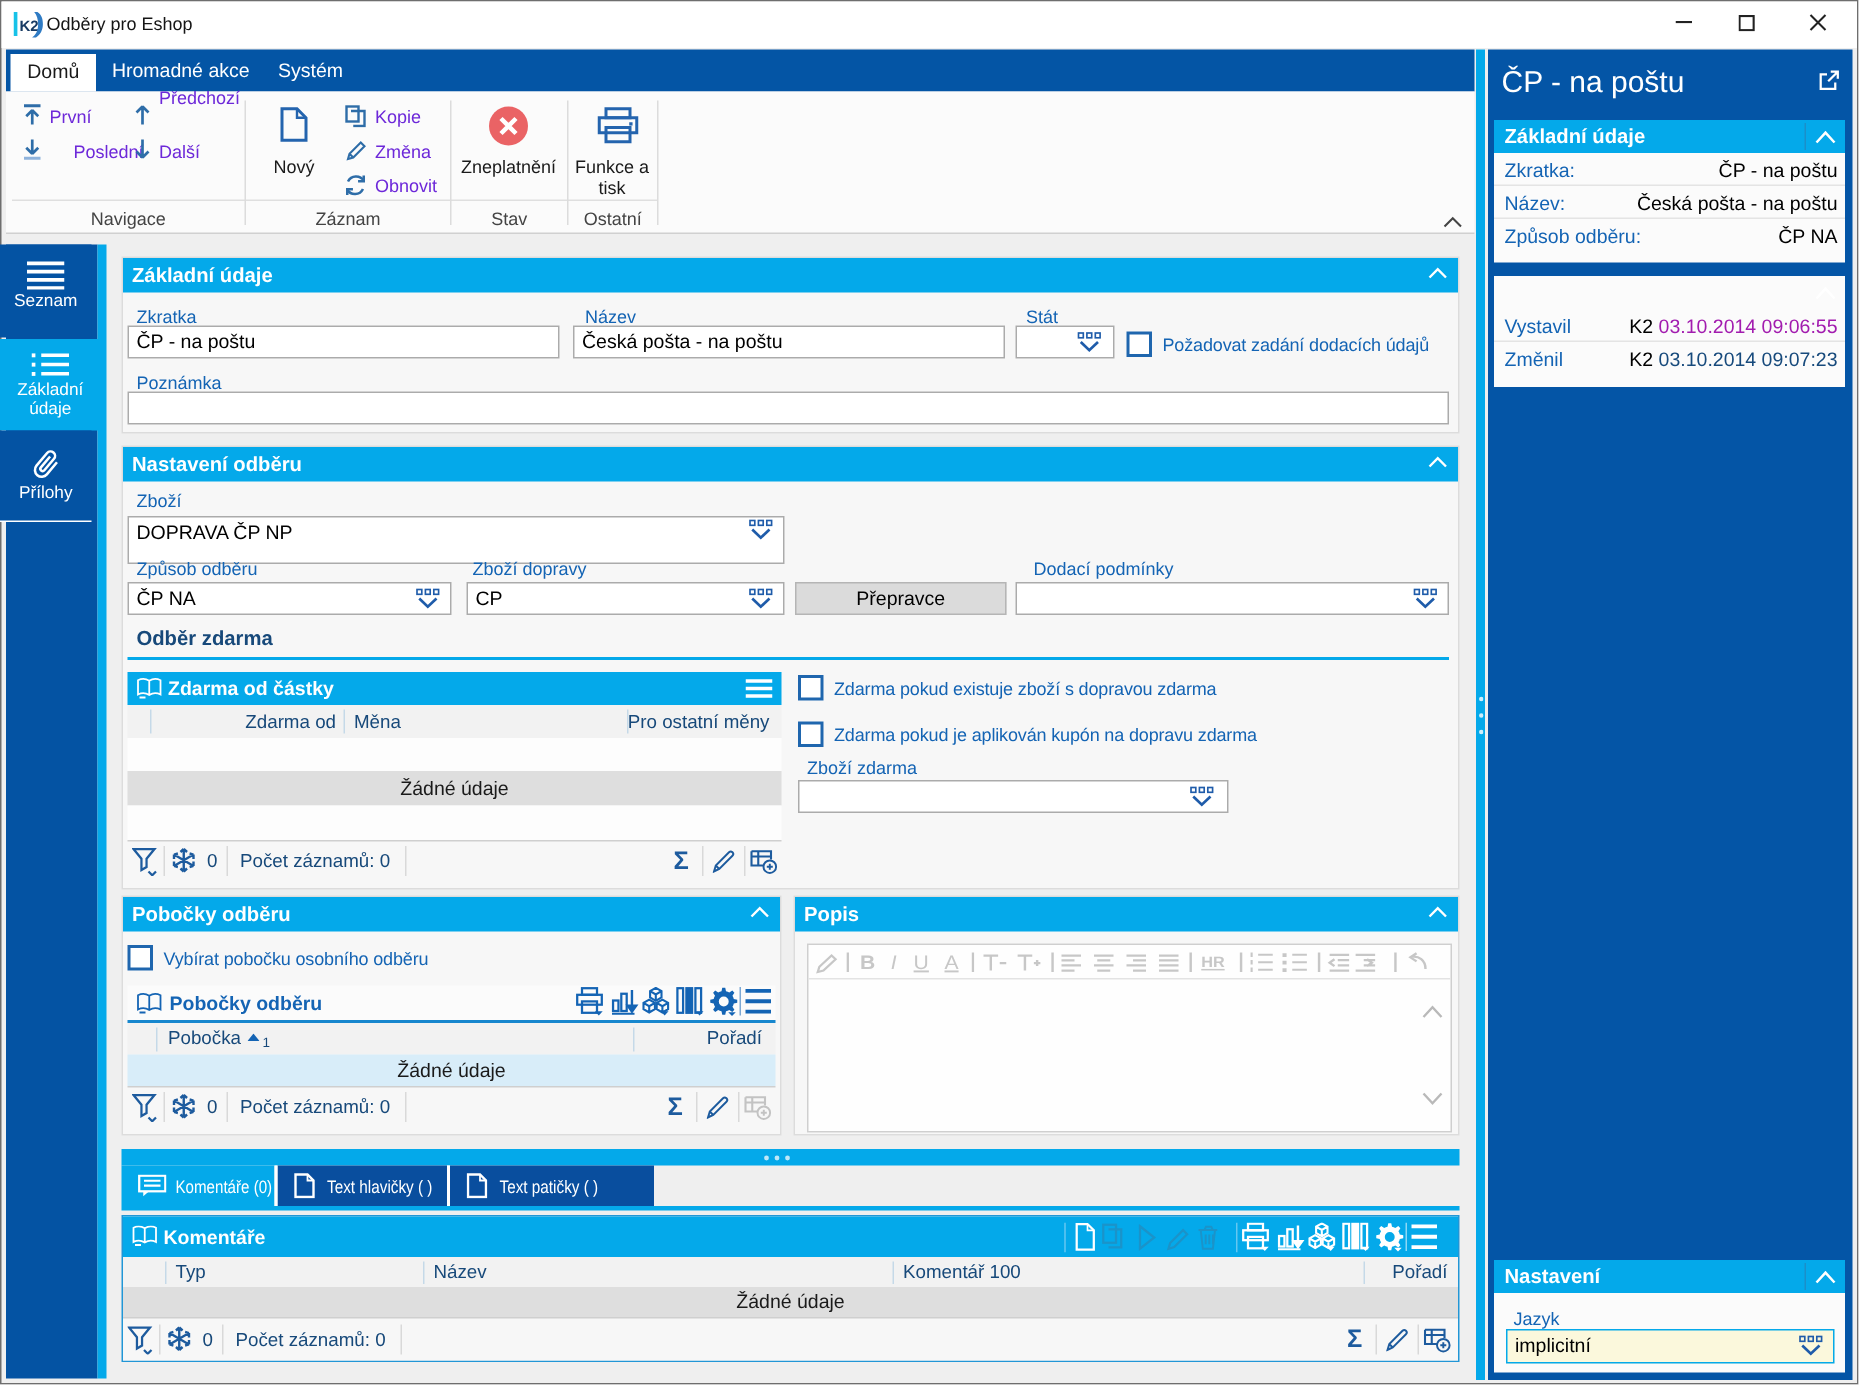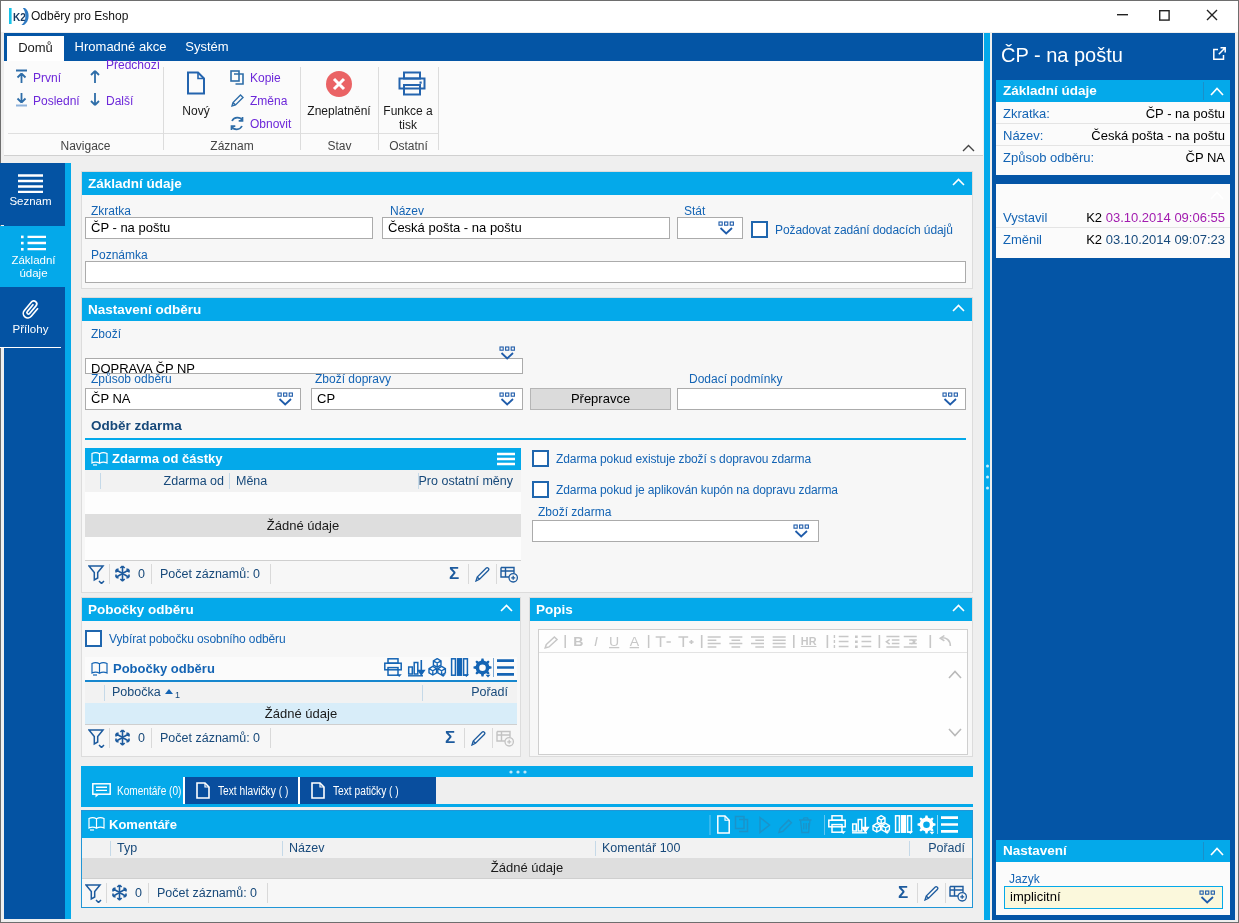--- a/index.html
+++ b/index.html
@@ -100,21 +100,21 @@
       <path d="M7.5 4 V14 M7.5 4.5 L3.5 8.5 M7.5 4.5 L11.5 8.5" stroke="#2e6da8" stroke-width="1.8" fill="none"></path>
     </svg>
   </div>
 <div class="smalltxt" style="left:33px;top:71px">První</div>
 <div class="a" style="left:14px;top:92px">
     <svg width="15" height="15" viewBox="0 0 15 15">
       <path d="M2 13.5 H13" stroke="#8fb3dc" stroke-width="2"></path>
       <path d="M7.5 1 V11 M7.5 10.5 L3.5 6.5 M7.5 10.5 L11.5 6.5" stroke="#2e6da8" stroke-width="1.8" fill="none"></path>
     </svg>
   </div>
-<div class="smalltxt" style="left:33px;top:94px">Poslední</div>
+<div class="smalltxt" style="left:49px;top:94px">Poslední</div>
 <div class="a" style="left:88px;top:69px">
     <svg width="14" height="15" viewBox="0 0 14 15">
       <path d="M7 1.5 V14 M7 2 L3 6 M7 2 L11 6" stroke="#2e6da8" stroke-width="1.8" fill="none"></path>
     </svg>
   </div>
 <div class="smalltxt" style="left:106px;top:58px">Předchozí</div>
 <div class="a" style="left:88px;top:92px">
     <svg width="14" height="15" viewBox="0 0 14 15">
       <path d="M7 1 V13.5 M7 13 L3 9 M7 13 L11 9" stroke="#2e6da8" stroke-width="1.8" fill="none"></path>
     </svg>
@@ -218,21 +218,21 @@
 
 <div class="panel" style="left:81px;top:297px;width:892px;height:296px">
   <div class="phdr">Nastavení odběru</div>
 </div>
 <div class="a" style="left:952px;top:304px">
     <svg width="13" height="8">
       <path d="M1 7 L6.5 1.5 L12 7" fill="none" stroke="#fff" stroke-width="1.6"></path>
     </svg>
   </div>
 <div class="lbl" style="left:91px;top:327px">Zboží</div>
-<div class="inp" style="left:85px;top:358px;width:438px;height:16px">DOPRAVA ČP NP</div>
+<div class="inp" style="left:85px;top:344px;width:438px;height:32px">DOPRAVA ČP NP</div>
 <div class="lbl" style="left:91px;top:372px">Způsob odběru</div>
 <div class="inp" style="left:85px;top:388px;width:216px;height:22px">ČP NA</div>
 <div class="lbl" style="left:315px;top:372px">Zboží dopravy</div>
 <div class="inp" style="left:311px;top:388px;width:212px;height:22px">CP</div>
 <div class="a" style="left:530px;top:388px;width:141px;height:22px;background:#dbdbdb;border:1px solid #b5b5b5;box-sizing:border-box;text-align:center;font-size:13px;color:#000;line-height:20px">Přepravce</div>
 <div class="lbl" style="left:689px;top:372px">Dodací podmínky</div>
 <div class="inp" style="left:677px;top:388px;width:289px;height:22px"></div>
 <div style="position:absolute;left:91px;top:418px;font-size:13.5px;font-weight:bold;color:#17497a">Odběr zdarma</div>
 <div class="a" style="left:85px;top:438px;width:881px;height:2px;background:#04a9ea"></div>
 

